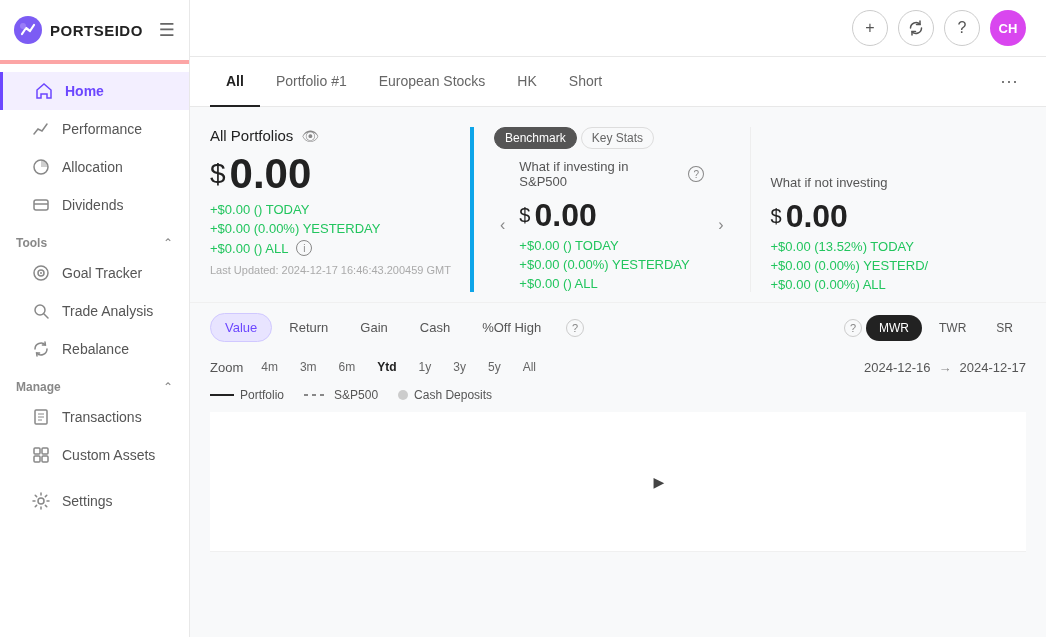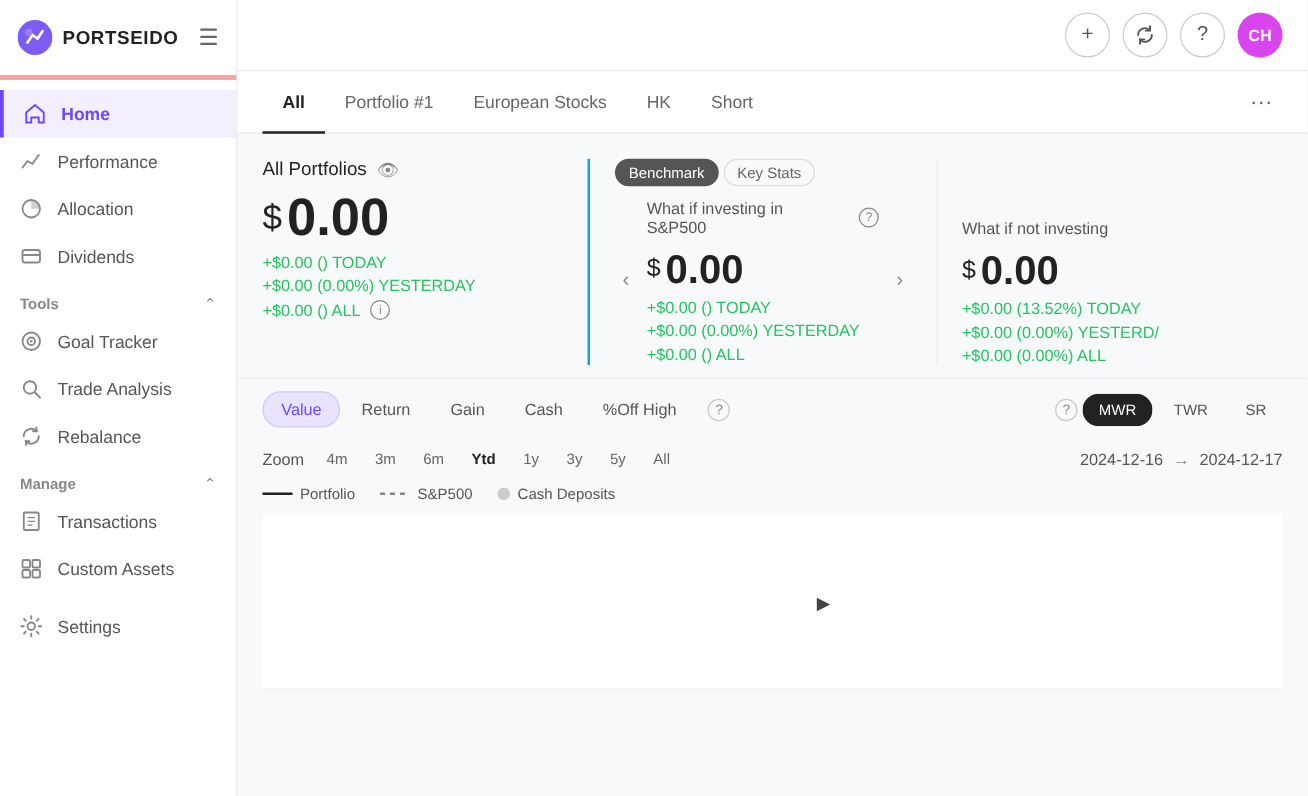--- a/index.html
+++ b/index.html
@@ -6,21 +6,21 @@
     body { font-family: -apple-system, BlinkMacSystemFont, 'Segoe UI', sans-serif; background: #f8f9fa; display: flex; height: 637px; overflow: hidden; width: 1046px; }
 
     
     .sidebar { width: 190px; background: #fff; border-right: 1px solid #e8e8e8; display: flex; flex-direction: column; height: 100%; flex-shrink: 0; }
     .sidebar-header { display: flex; align-items: center; justify-content: space-between; padding: 16px 14px; border-bottom: 4px solid #fca5a5; }
     .logo { display: flex; align-items: center; gap: 8px; }
     .logo-text { font-size: 15px; font-weight: 700; color: #222; letter-spacing: 0.5px; }
     .menu-icon { font-size: 18px; color: #666; cursor: pointer; }
 
     .sidebar-nav { flex: 1; overflow-y: auto; padding: 8px 0; }
-    .nav-item { display: flex; align-items: center; gap: 12px; padding: 10px 16px; cursor: pointer; color: #555; font-size: 14px; border-radius: 0; position: relative; }
+    .nav-item { display: flex; align-items: center; gap: 12px; padding: 10px 32px; cursor: pointer; color: #555; font-size: 14px; border-radius: 0; position: relative; }
     .nav-item.active { color: #6c47ff; font-weight: 600; background: #f3efff; border-left: 3px solid #6c47ff; }
     .nav-item .nav-icon { width: 18px; height: 18px; display: flex; align-items: center; justify-content: center; flex-shrink: 0; }
 
     .section-header { display: flex; align-items: center; justify-content: space-between; padding: 12px 16px 4px; }
     .section-title { font-size: 12px; color: #888; font-weight: 600; }
     .chevron { font-size: 12px; color: #888; cursor: pointer; }
 
     
     .main { flex: 1; display: flex; flex-direction: column; overflow: hidden; }
 
@@ -37,21 +37,21 @@
 
     
     .portfolio-section { display: flex; gap: 0; padding: 20px 20px 10px; }
     .portfolio-left { flex: 1; min-width: 260px; }
     .portfolio-label { display: flex; align-items: flex-end; gap: 8px; font-size: 15px; color: #222; font-weight: 500; margin-bottom: 6px; }
     .eye-icon { font-size: 14px; color: #888; cursor: pointer; }
     .portfolio-value { font-size: 38px; font-weight: 700; color: #222; display: flex; align-items: center; gap: 4px; }
     .change-positive { color: #22c55e; font-size: 13px; margin-top: 4px; }
     .last-updated { font-size: 11px; color: #aaa; margin-top: 8px; }
 
-    .portfolio-middle { flex: 1; border-left: 2px solid #0ea5e9; padding: 0 20px; }
+    .portfolio-middle { flex: 1; border-left: 4px solid #0ea5e9; padding: 0 20px; }
     .portfolio-right { flex: 1; border-left: 1px solid #eee; padding: 0 20px; }
     .bench-tab { font-size: 12px; padding: 3px 10px; border-radius: 12px; cursor: pointer; border: 1px solid #ddd; color: #666; }
     .bench-tab.active { background: #555; color: #fff; border-color: #555; }
 
     .what-if-label { font-size: 13px; color: #555; margin-bottom: 8px; display: flex; align-items: center; gap: 6px; }
     .what-if-value { font-size: 28px; font-weight: 700; color: #222; display: flex; align-items: center; gap: 4px; }
     .arrow-btn { background: none; border: none; font-size: 16px; color: #888; cursor: pointer; padding: 2px 6px; }
     .view-tab { padding: 6px 14px; font-size: 13px; color: #555; cursor: pointer; border-radius: 20px; border: 1px solid transparent; }
     .view-tab.active { background: #e8e4ff; color: #6c47ff; border-color: #d0c8ff; font-weight: 500; }
     .help-icon { margin-left: 8px; width: 18px; height: 18px; border-radius: 50%; border: 1px solid #ccc; display: flex; align-items: center; justify-content: center; font-size: 11px; color: #888; cursor: pointer; }
@@ -258,20 +258,21 @@
       <div class="portfolio-value">
         <span style="font-size:28px; font-weight:400;">$</span>
         <span style="font-size:42px; font-weight:700;">0.00</span>
       </div>
       <div class="change-positive">+$0.00 () TODAY</div>
       <div class="change-positive">+$0.00 (0.00%) YESTERDAY</div>
       <div class="change-positive" style="display:flex; align-items:center; gap:4px;">
         <span>+$0.00 () ALL</span>
         <span class="info-icon">i</span>
       </div>
+      <div class="last-updated">Last Updated: 2024-12-17 16:46:43.200459 GMT</div>
     </div>
 
     <div class="portfolio-middle">
       <div style="display:flex; gap:4px; margin-bottom: 10px; align-items:center;">
         <div class="bench-tab active">Benchmark</div>
         <div class="bench-tab">Key Stats</div>
       </div>
 
       <div style="display:flex; align-items:center; gap:8px; position:relative;">
         <button class="arrow-btn">‹</button>

